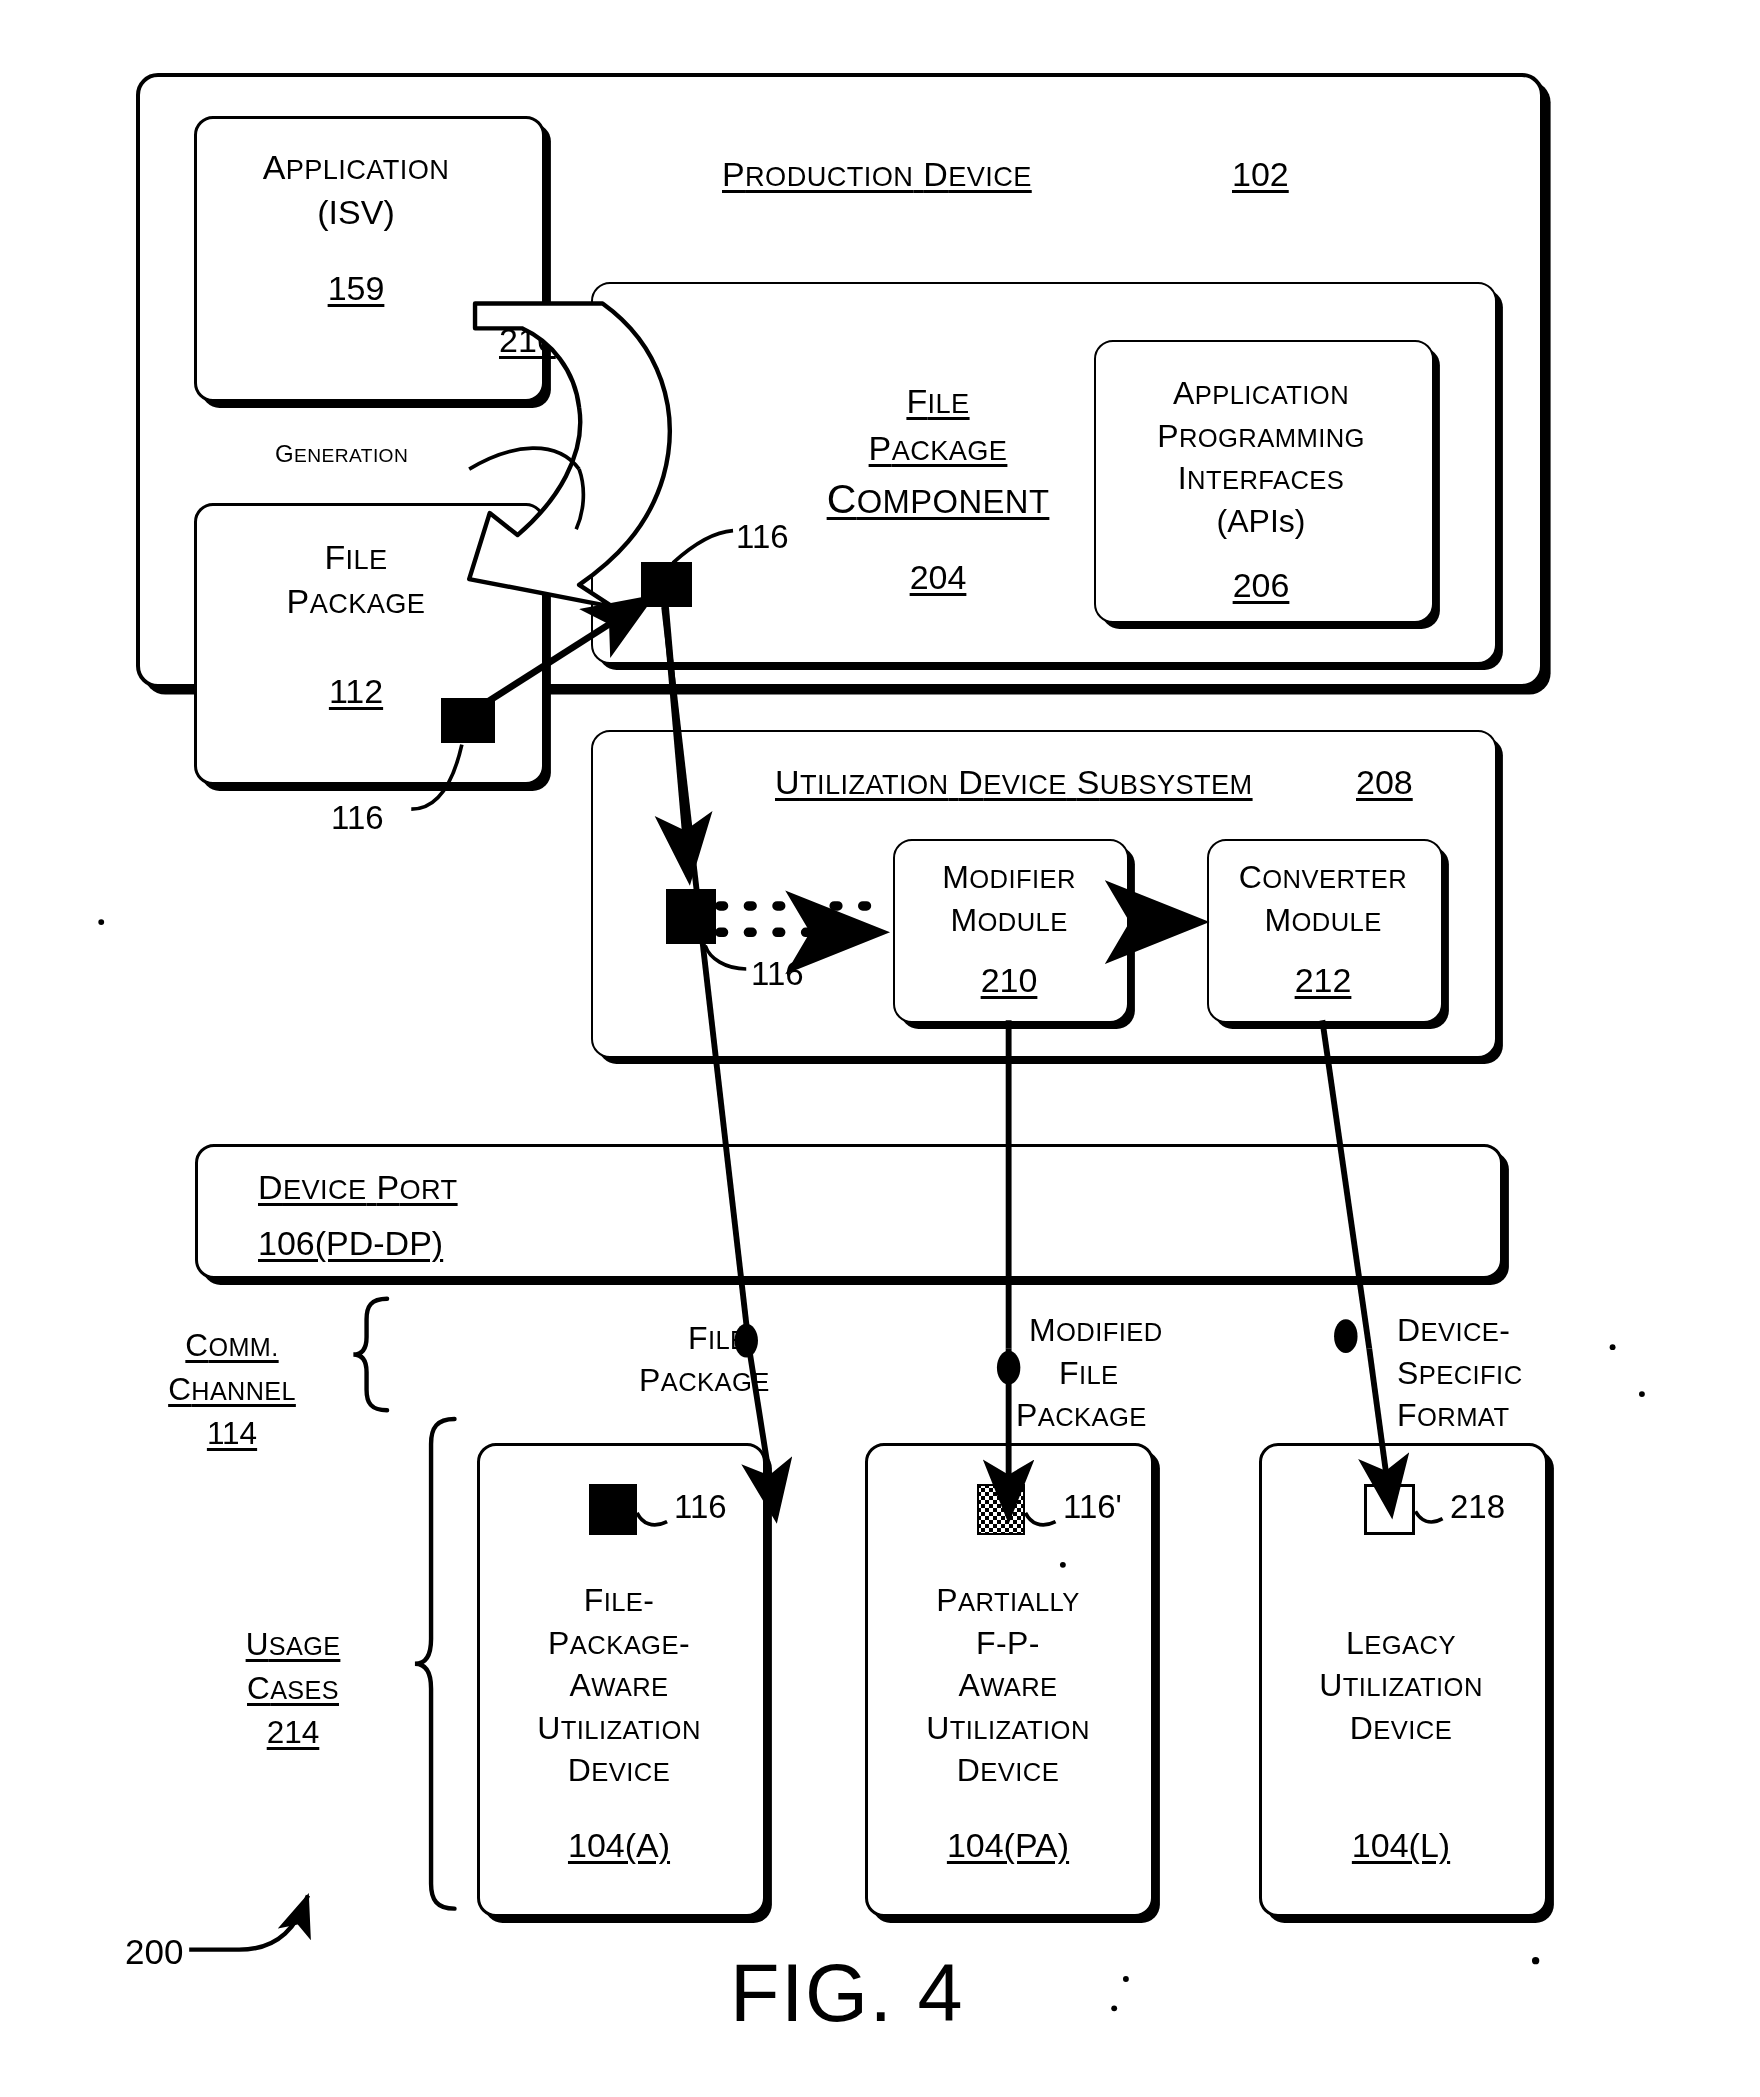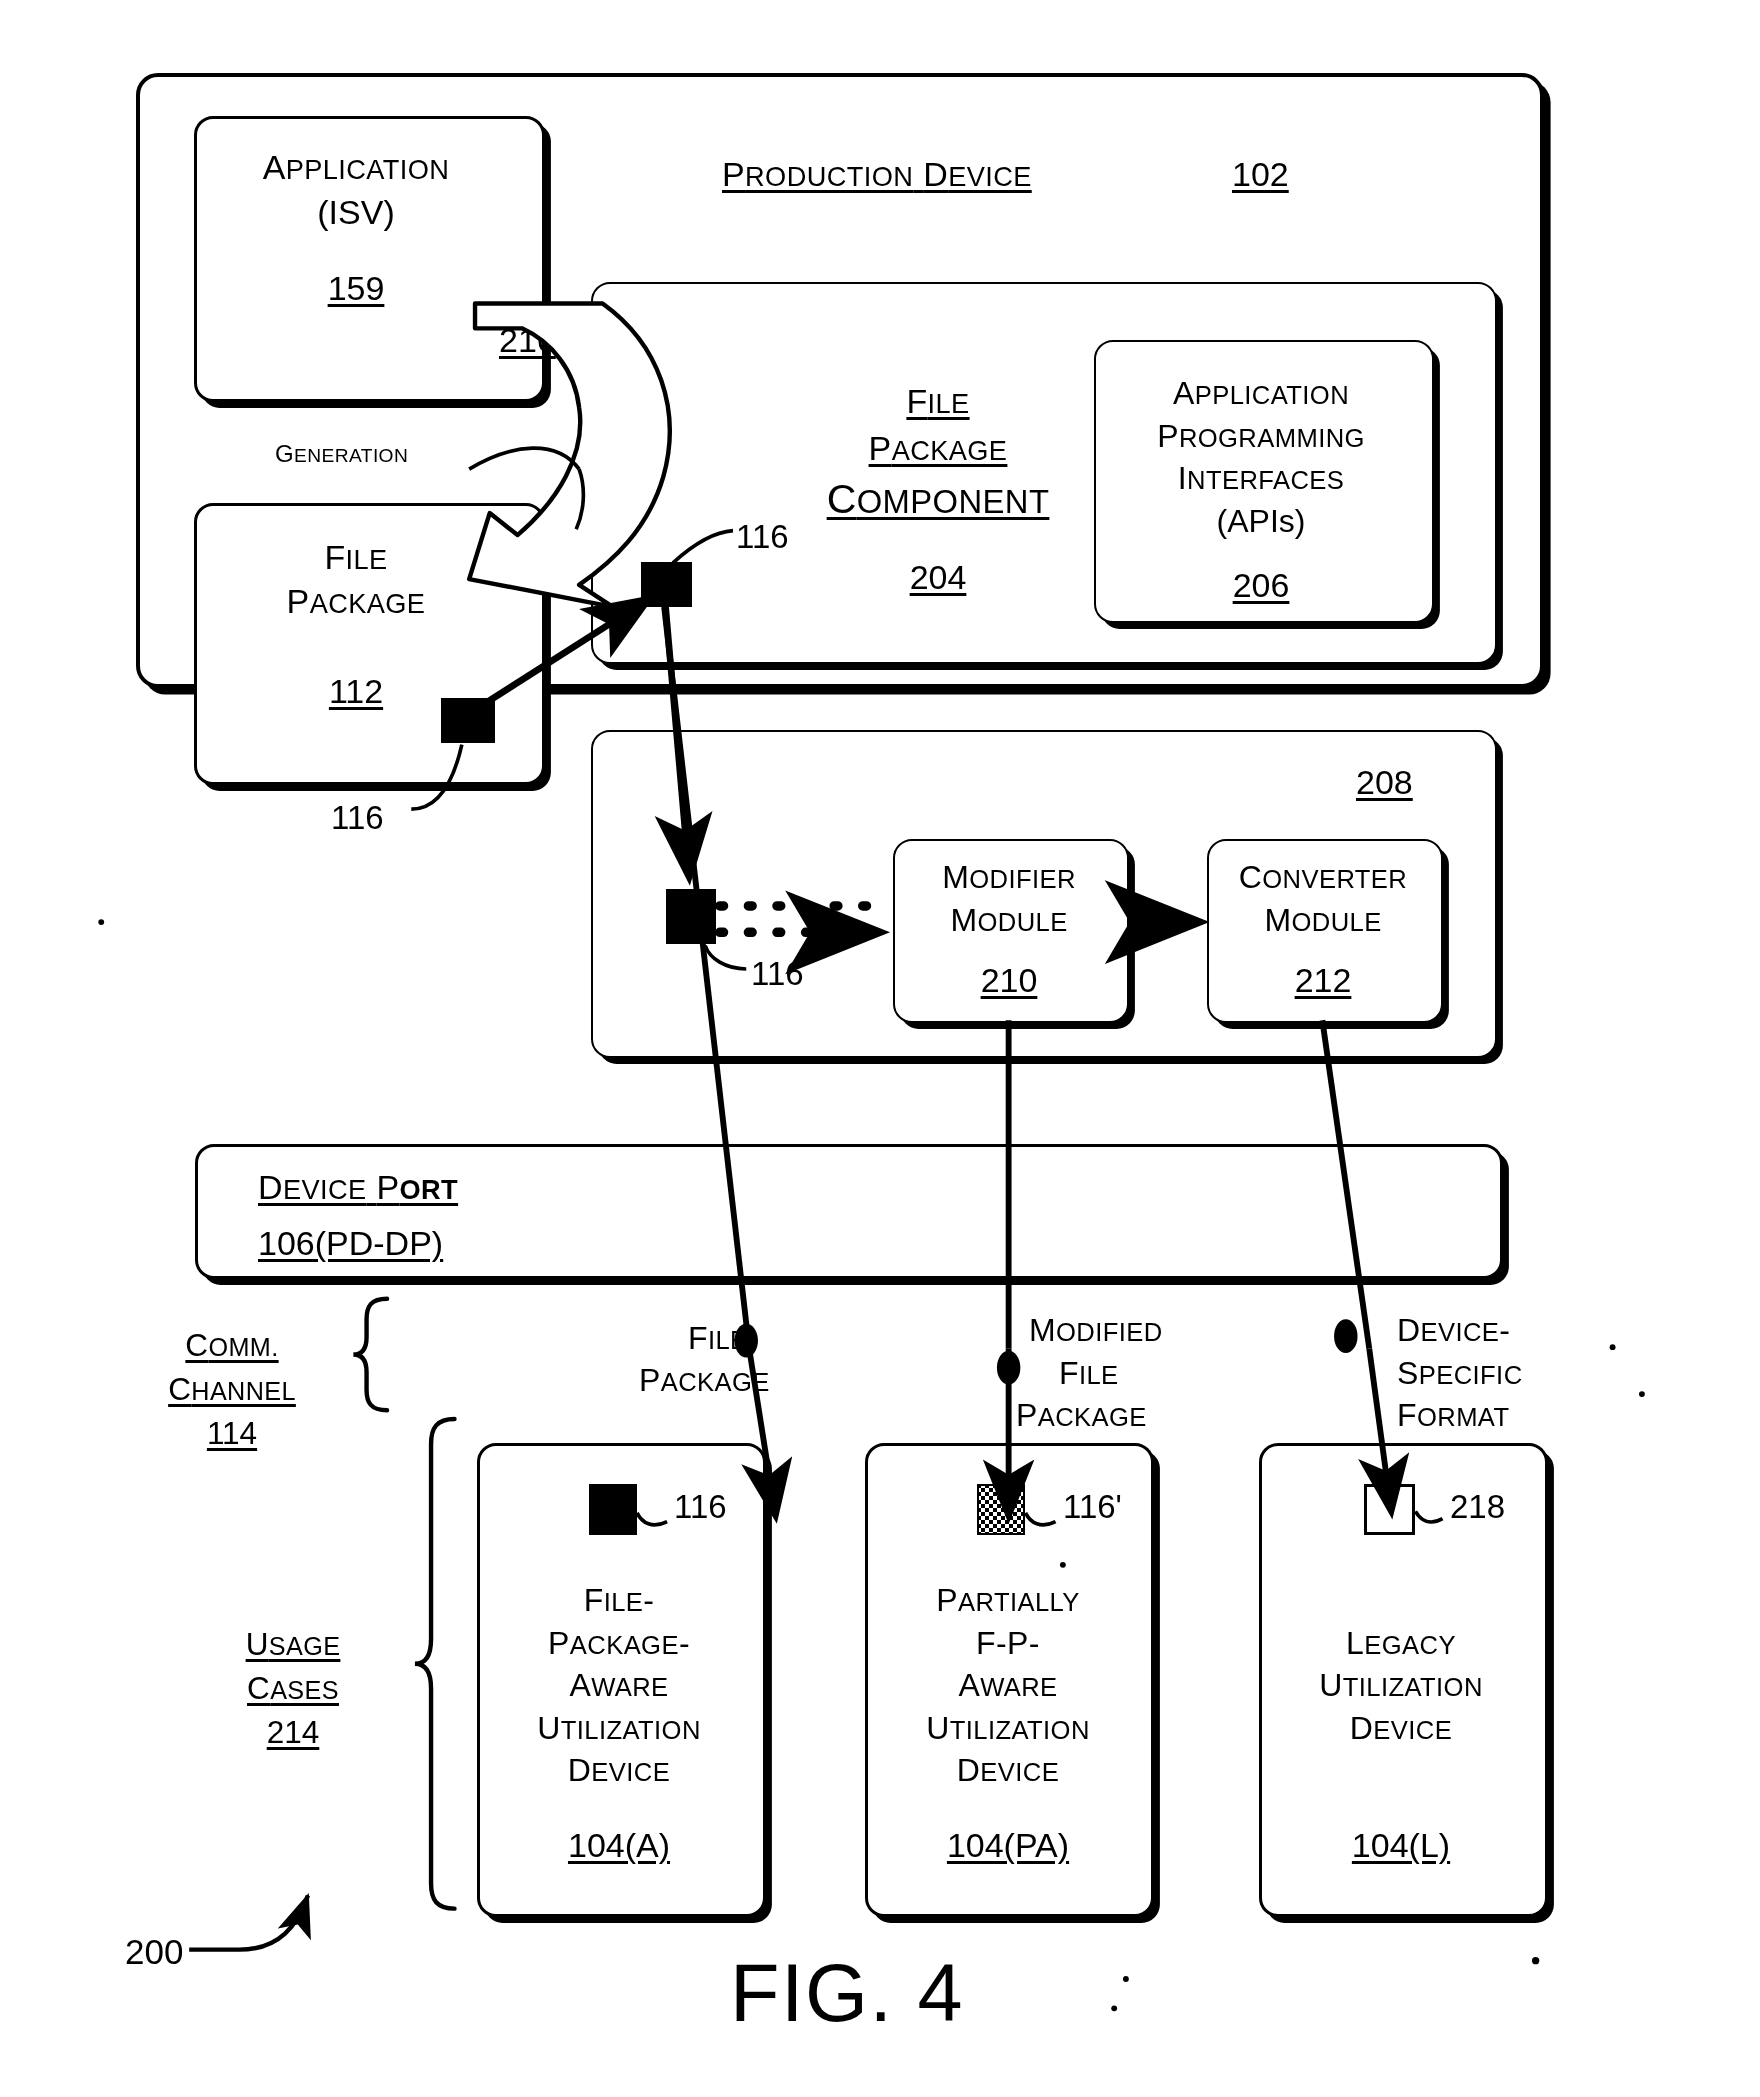--- a/index.html
+++ b/index.html
@@ -108,37 +108,38 @@
   <div class="txt" style="left:736px; top:518px; font-size:33px;">116</div>
 
   <div class="pbox thin" style="left:1094px; top:340px; width:336px; height:279px;"></div>
   <div class="txt sc ctr" style="left:1261px; top:375px; font-size:32px;"><span>A</span><span style="font-size: 0.8em;">PPLICATION</span></div>
   <div class="txt sc ctr" style="left:1261px; top:418px; font-size:32px;"><span>P</span><span style="font-size: 0.8em;">ROGRAMMING</span></div>
   <div class="txt sc ctr" style="left:1261px; top:460px; font-size:32px;"><span>I</span><span style="font-size: 0.8em;">NTERFACES</span></div>
   <div class="txt ctr" style="left:1261px; top:503px; font-size:32px;">(APIs)</div>
   <div class="txt u ctr" style="left:1261px; top:565px; font-size:34px;">206</div>
 
   <div class="pbox thin" style="left:591px; top:730px; width:902px; height:324px;"></div>
+  <div class="txt sc u" style="left:775px; top:762px; font-size:34px;"><span>U</span><span style="font-size: 0.8em;">TILIZATION</span> <span>D</span><span style="font-size: 0.8em;">EVICE</span> <span>S</span><span style="font-size: 0.8em;">UBSYSTEM</span></div>
   <div class="txt u" style="left:1356px; top:762px; font-size:34px;">208</div>
 
   <div class="sq-solid" style="left:666px; top:889px; width:50px; height:55px;"></div>
   <div class="txt" style="left:751px; top:955px; font-size:33px;">116</div>
 
   <div class="pbox thin" style="left:893px; top:839px; width:232px; height:180px;"></div>
   <div class="txt sc ctr" style="left:1009px; top:859px; font-size:32px;"><span>M</span><span style="font-size: 0.8em;">ODIFIER</span></div>
   <div class="txt sc ctr" style="left:1009px; top:902px; font-size:32px;"><span>M</span><span style="font-size: 0.8em;">ODULE</span></div>
   <div class="txt u ctr" style="left:1009px; top:960px; font-size:34px;">210</div>
 
   <div class="pbox thin" style="left:1207px; top:839px; width:232px; height:180px;"></div>
   <div class="txt sc ctr" style="left:1323px; top:859px; font-size:32px;"><span>C</span><span style="font-size: 0.8em;">ONVERTER</span></div>
   <div class="txt sc ctr" style="left:1323px; top:902px; font-size:32px;"><span>M</span><span style="font-size: 0.8em;">ODULE</span></div>
   <div class="txt u ctr" style="left:1323px; top:960px; font-size:34px;">212</div>
 
   <div class="pbox" style="left:195px; top:1144px; width:1302px; height:129px;"></div>
-  <div class="txt sc u" style="left:258px; top:1167px; font-size:34px;"><span>D</span><span style="font-size: 0.8em;">EVICE</span> <span>P</span><span style="font-size: 0.8em; font-weight: bold;">ORT</span></div>
+  <div class="txt sc u" style="left:258px; top:1167px; font-size:34px;"><span>D</span><span style="font-size: 0.8em;">EVICE</span> <span>P</span><span style="font-size: 0.8em;">ORT</span></div>
   <div class="txt u" style="left:258px; top:1223px; font-size:34px;">106(PD-DP)</div>
 
   <div class="txt sc u ctr" style="left:232px; top:1327px; font-size:31.5px;"><span>C</span><span style="font-size: 0.8em;">OMM.</span></div>
   <div class="txt sc u ctr" style="left:232px; top:1371px; font-size:31.5px;"><span>C</span><span style="font-size: 0.8em;">HANNEL</span></div>
   <div class="txt u ctr" style="left:232px; top:1415px; font-size:31.5px;">114</div>
 
   <div class="txt sc u ctr" style="left:293px; top:1626px; font-size:31.5px;"><span>U</span><span style="font-size: 0.8em;">SAGE</span></div>
   <div class="txt sc u ctr" style="left:293px; top:1670px; font-size:31.5px;"><span>C</span><span style="font-size: 0.8em;">ASES</span></div>
   <div class="txt u ctr" style="left:293px; top:1714px; font-size:31.5px;">214</div>
 

